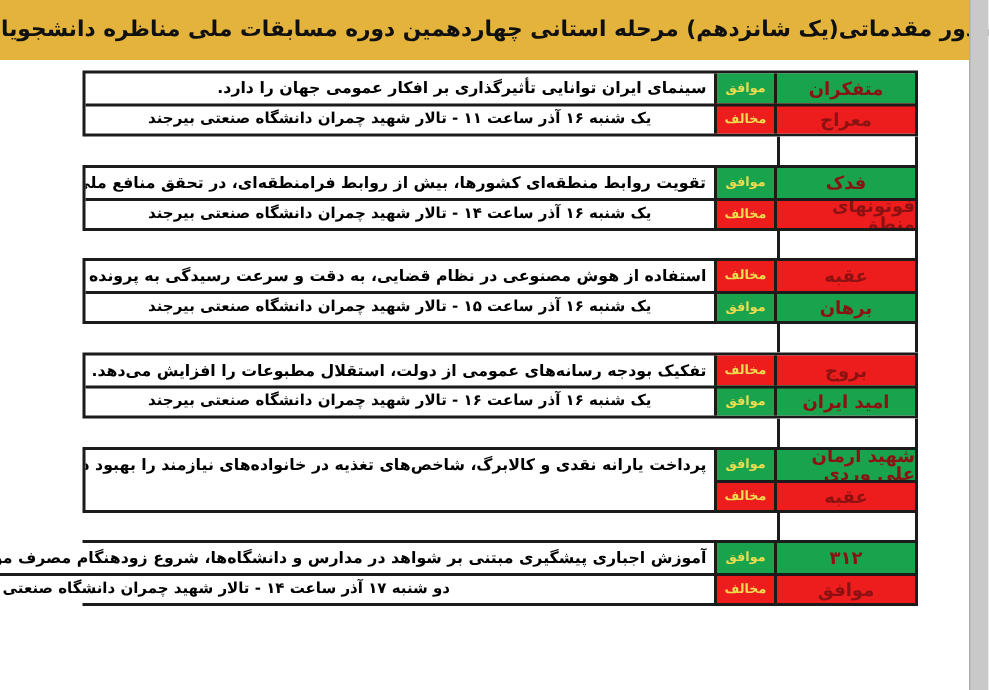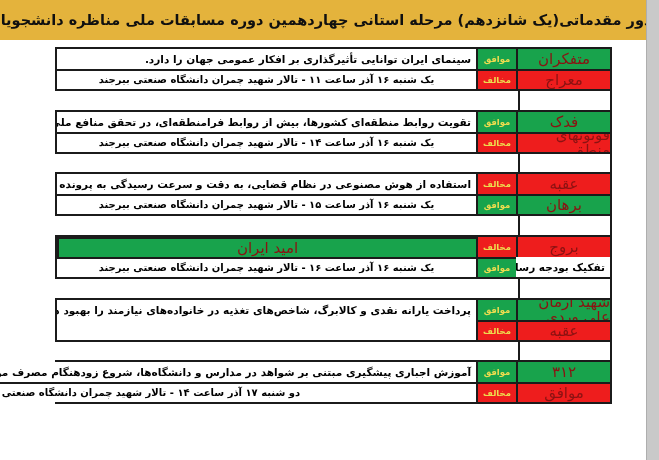--- a/index.html
+++ b/index.html
@@ -11,21 +11,21 @@
   #title-band .t{font-size:14.5px;font-weight:bold;color:#101010;white-space:nowrap;}
   
   #edge-strip{position:absolute;left:646px;top:0;width:13px;height:460px;background:#c9c9c9;
               border-left:1px solid #aeaeae;}
   
   .block{position:absolute;left:55px;width:557px;height:44px;box-sizing:border-box;
          border:2px solid #1b1b1b;display:grid;grid-template-columns:94px 40px 1fr;
          grid-template-rows:20px 20px;direction:rtl;background:#ffffff;}
   .cell{display:flex;align-items:center;overflow:hidden;line-height:1;}
   .r2c{border-top:2px solid #1b1b1b;}
-  .team{justify-content:center;font-weight:normal;font-size:15px;color:#8b1212;
+  .team{justify-content:center;font-weight:bold;font-size:12px;color:#8b1212;
         border-left:2px solid #1b1b1b;}
   .pos{justify-content:center;font-weight:bold;font-size:8.5px;color:#eddc4f;
        border-left:2px solid #1b1b1b;}
   .green{background:#18a34c;}
   .red{background:#ee1d1d;}
   .stmt{justify-content:flex-start;padding:0 5px;font-size:10.5px;font-weight:bold;color:#000;
         white-space:nowrap;}
   .sched{justify-content:center;font-size:10px;font-weight:bold;color:#000;white-space:nowrap;text-align:right;}
   
   .b6{border-left:none;}
@@ -70,22 +70,22 @@
     <div class="cell stmt">استفاده از هوش مصنوعی در نظام قضایی، به دقت و سرعت رسیدگی به پرونده ها کمک می کند.</div>
     <div class="cell team green r2c">برهان</div>
     <div class="cell pos green r2c">موافق</div>
     <div class="cell sched r2c">یک شنبه ۱۶ آذر ساعت ۱۵ - تالار شهید چمران دانشگاه صنعتی بیرجند</div>
   </div>
   <div class="connector" style="top:216px;height:19px"></div>
 
   <div class="block" style="top:235px">
     <div class="cell team red">بروج</div>
     <div class="cell pos red">مخالف</div>
+    <div class="cell stmt">تفکیک بودجه رسانه‌های عمومی از دولت، استقلال مطبوعات را افزایش می‌دهد.</div>
     <div class="cell team green r2c">امید ایران</div>
-    <div class="cell stmt">تفکیک بودجه رسانه‌های عمومی از دولت، استقلال مطبوعات را افزایش می‌دهد.</div>
     <div class="cell pos green r2c">موافق</div>
     <div class="cell sched r2c">یک شنبه ۱۶ آذر ساعت ۱۶ - تالار شهید چمران دانشگاه صنعتی بیرجند</div>
   </div>
   <div class="connector" style="top:279px;height:19px"></div>
 
   <div class="block" style="top:298px">
     <div class="cell team green">شهید آرمان علی وردی</div>
     <div class="cell pos green">موافق</div>
     <div class="cell stmt">پرداخت یارانه نقدی و کالابرگ، شاخص‌های تغذیه در خانواده‌های نیازمند را بهبود داده است.</div>
     <div class="cell team red r2c">عقبه</div>

